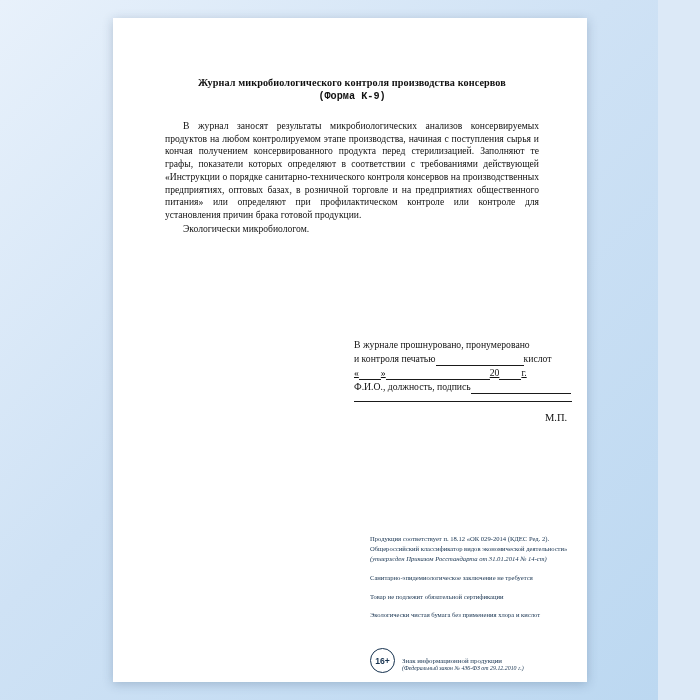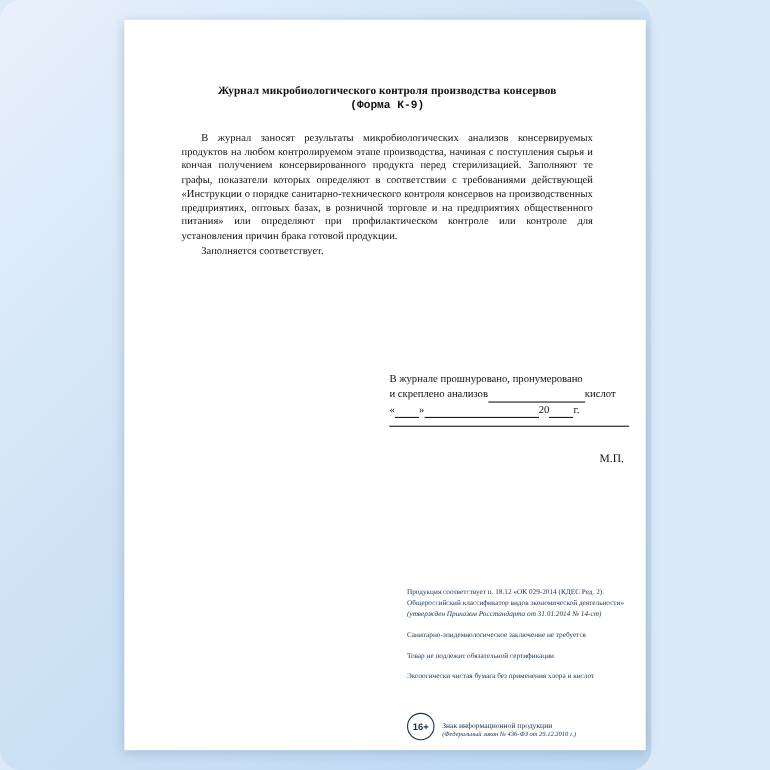--- a/index.html
+++ b/index.html
@@ -8,24 +8,23 @@
   }
   body {
     width: 700px;
     height: 700px;
     background: #dce9f7;
     font-family: "Liberation Serif", serif;
     overflow: hidden;
   }
   #stage {
     position: relative;
-    width: 592px;
+    width: 658px;
     height: 700px;
     background: linear-gradient(135deg, #e8f1fb 0%, #cfe2f5 45%, #bcd8f1 100%);
-    border-radius: 19px;
   }
   .page {
     position: absolute;
     left: 113px;
     top: 18px;
     width: 474px;
     height: 664px;
     background: #ffffff;
     box-shadow: 0 2px 10px rgba(30, 60, 90, 0.25);
   }
@@ -70,21 +69,21 @@
     position: absolute;
     left: 189px;
     top: 262px;
     width: 232px;
     font-size: 9.7px;
     line-height: 1.45;
     color: #111;
   }
   .certify .l1 { white-space: nowrap; }
   .certify .l2 { white-space: nowrap; }
-  .certify .l3 { white-space: nowrap; }
+  .certify .l3 { white-space: nowrap; text-decoration: underline; }
   .certify .l4 { white-space: nowrap; }
   .ul {
     display: inline-block;
     border-bottom: 1px solid #1a1a1a;
     height: 9px;
     vertical-align: bottom;
   }
   .ul.w88 { width: 88px; }
   .ul.w22 { width: 22px; }
   .ul.w104 { width: 104px; }
@@ -156,27 +155,28 @@
 
 <div id="stage">
   <div class="page">
     <div class="page-inner">
 
       <div class="doc-title">Журнал микробиологического контроля производства консервов</div>
       <div class="doc-subtitle">(Форма К-9)</div>
 
       <div class="body-block">
         <p>В журнал заносят результаты микробиологических анализов консервируемых продуктов на любом контролируемом этапе производства, начиная с поступления сырья и кончая получением консервированного продукта перед стерилизацией. Заполняют те графы, показатели которых определяют в соответствии с требованиями действующей «Инструкции о порядке санитарно-технического контроля консервов на производственных предприятиях, оптовых базах, в розничной торговле и на предприятиях общественного питания» или определяют при профилактическом контроле или контроле для установления причин брака готовой продукции.</p>
-        <p class="second">Заполняется соответствует.</p>
+        <p class="second">Экологически микробиологом.</p>
       </div>
 
       <div class="certify">
         <div class="l1">В журнале прошнуровано, пронумеровано</div>
-        <div class="l2"><span>и скреплено анализов</span><span class="ul w88"></span><span>кислот</span></div>
+        <div class="l2"><span>и контроля печатью</span><span class="ul w88"></span><span>кислот</span></div>
         <div class="l3"><span>«</span><span class="ul w22"></span><span>»</span><span class="ul w104"></span><span>20</span><span class="ul w22"></span><span>г.</span></div>
+        <div class="l4"><span>Ф.И.О., должность, подпись</span><span class="ul w100"></span></div>
         <div class="tail-rule"></div>
       </div>
 
       <div class="mp">М.П.</div>
 
       <div class="footer">
         <div class="fline">Продукция соответствует п. 18.12 «ОК 029-2014 (КДЕС Ред. 2).</div>
         <div class="fline">Общероссийский классификатор видов экономической деятельности»</div>
         <div class="fline i">(утвержден Приказом Росстандарта от 31.01.2014 № 14-ст)</div>
         <div class="gap"></div>

